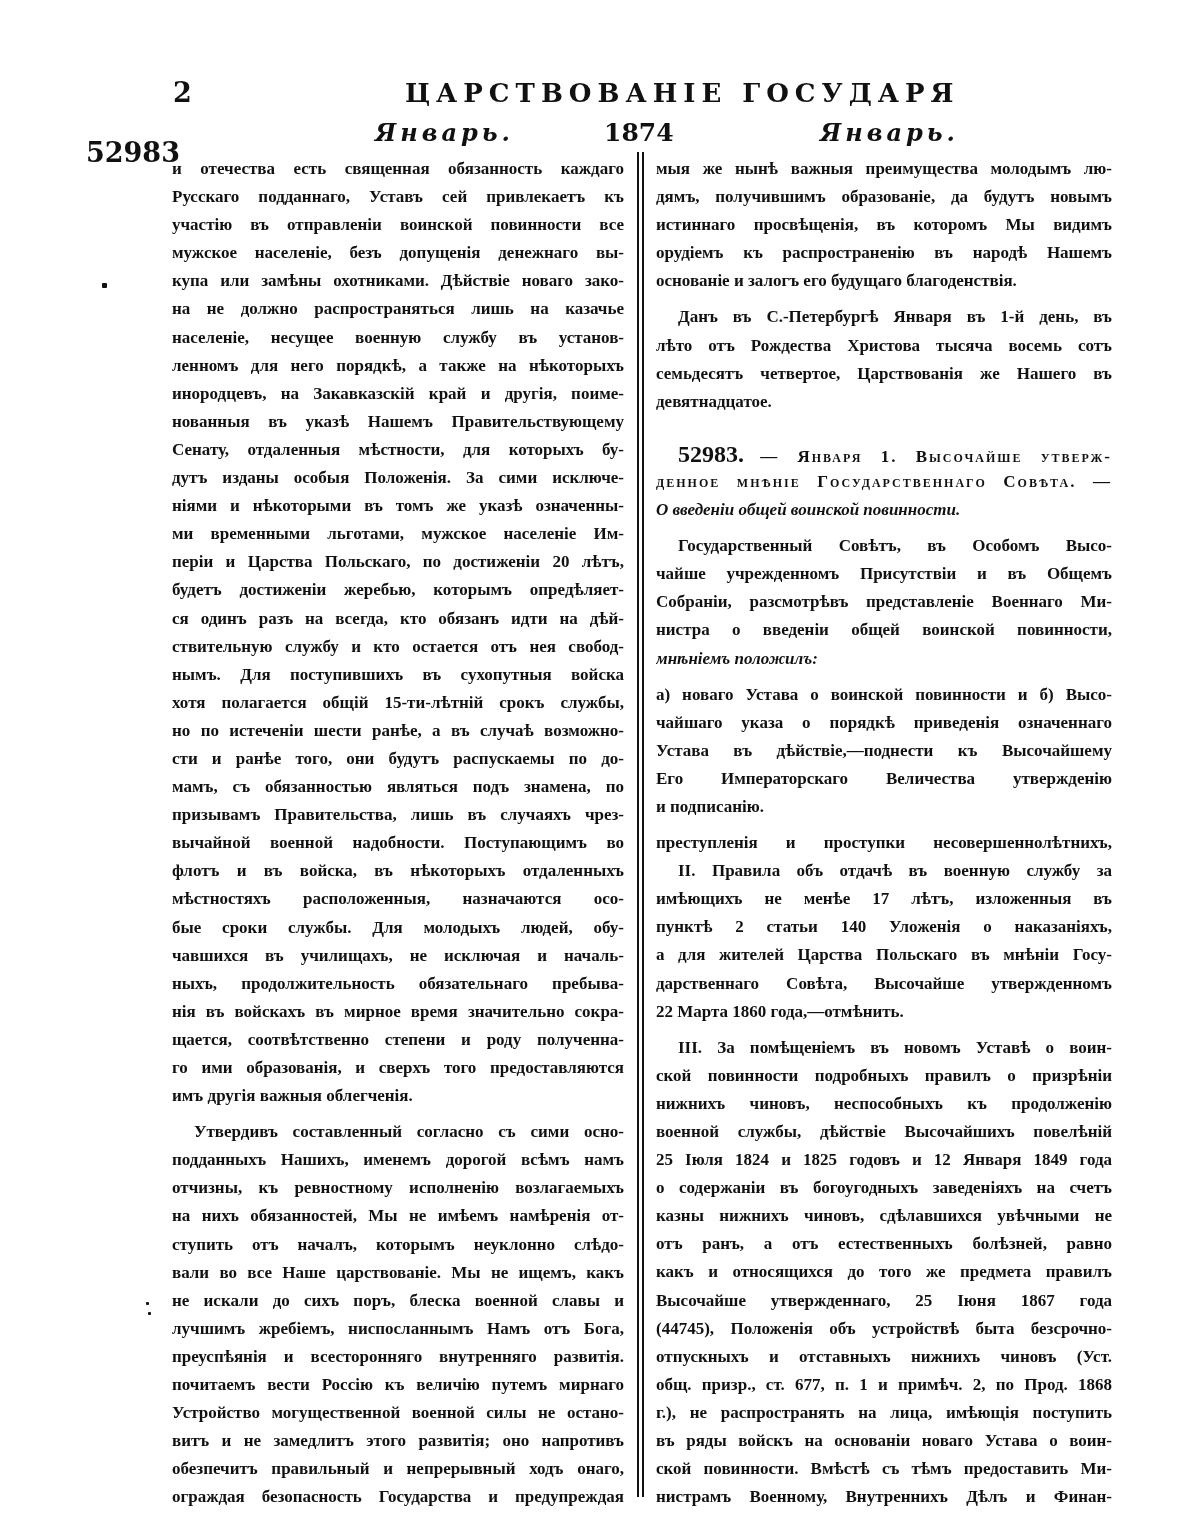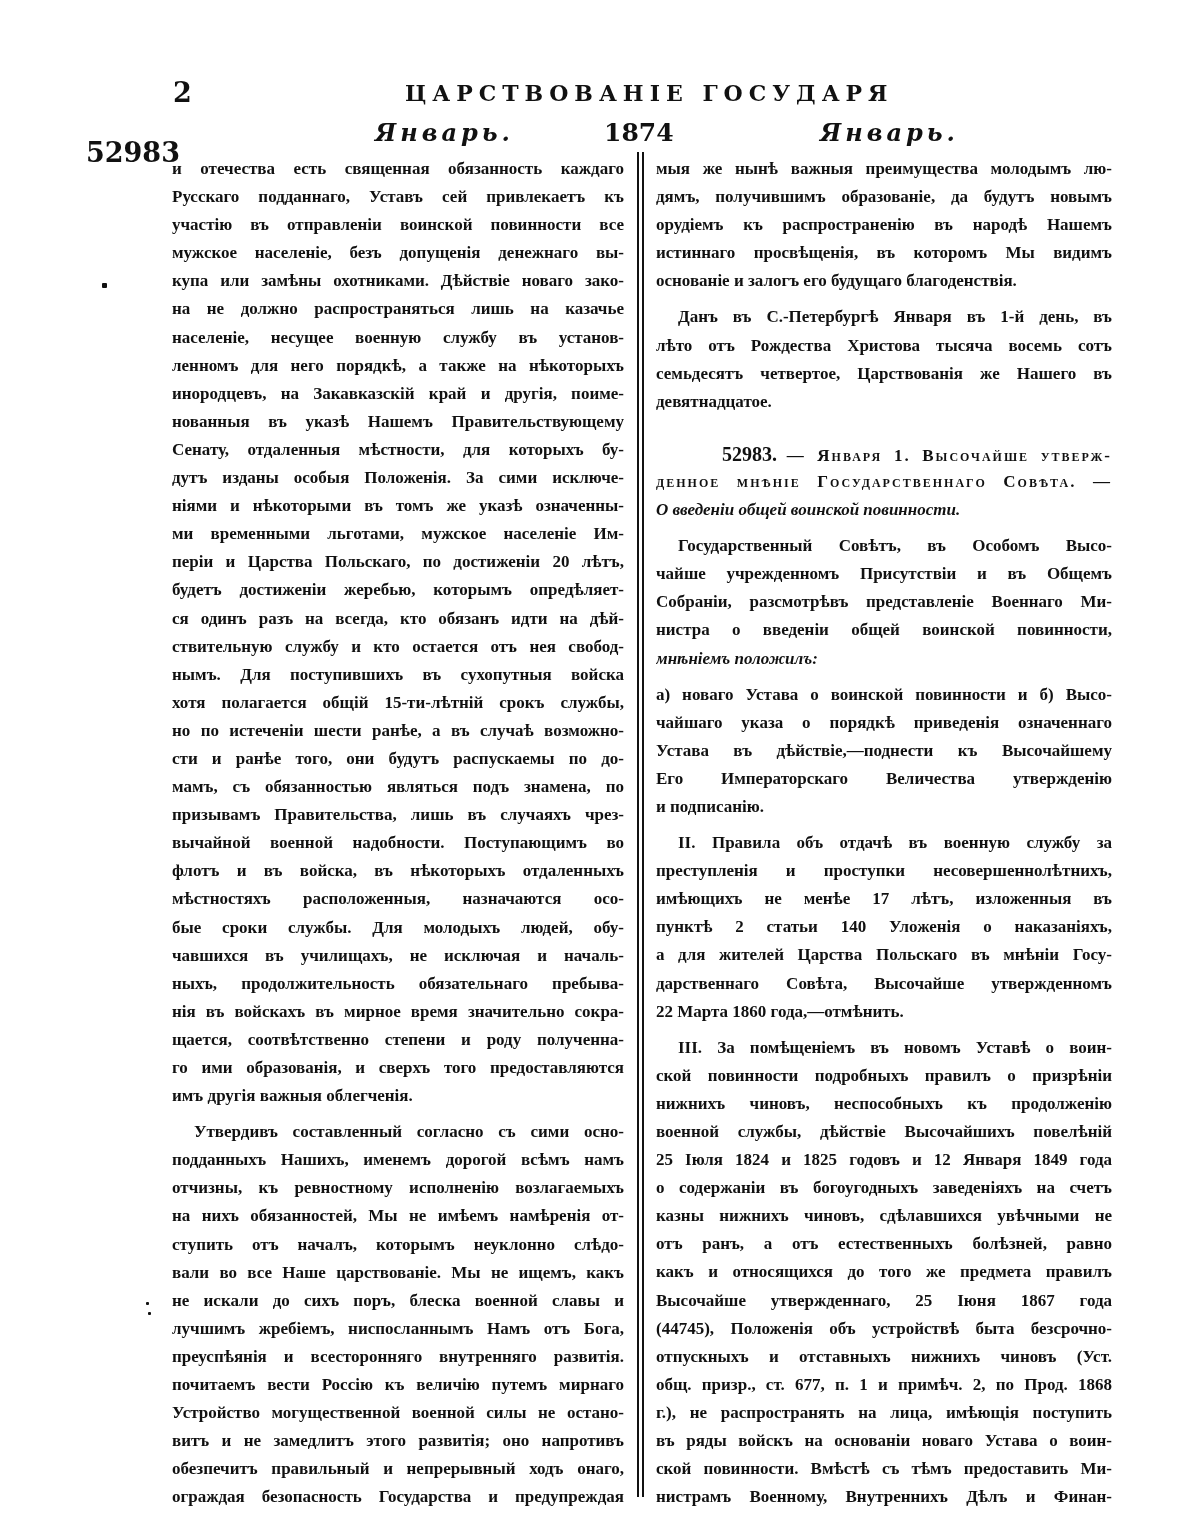--- a/index.html
+++ b/index.html
@@ -6,21 +6,21 @@
   body {
     width: 1200px; height: 1515px; position: relative; overflow: hidden;
     font-family: "DejaVu Serif", "Liberation Serif", serif; color: #111;
   }
   .page-number {
     position: absolute; left: 173px; top: 78px;
     font-size: 27px; font-weight: bold; line-height: 30px;
   }
   .running-title {
     position: absolute; left: 405px; top: 78px; width: 460px;
-    font-size: 22px; font-weight: bold; letter-spacing: 6px; line-height: 30px;
+    font-size: 26px; font-weight: bold; letter-spacing: 6px; line-height: 30px;
     white-space: nowrap;
   }
   .subhead { position: absolute; top: 118px; line-height: 30px; white-space: nowrap; }
   .month-left { left: 375px; font-size: 24px; font-style: italic; font-weight: bold; letter-spacing: 4px; }
   .year { left: 604px; font-size: 25px; font-weight: bold; }
   .month-right { left: 820px; font-size: 24px; font-style: italic; font-weight: bold; letter-spacing: 4px; }
 
   .side-number {
     position: absolute; left: 86px; top: 138px;
     font-size: 27px; font-weight: bold; line-height: 30px;
@@ -38,21 +38,21 @@
   .line { display: block; white-space: nowrap; text-align: justify; text-align-last: justify; height: 28.1px; overflow: hidden; }
   .line.last { text-align-last: left; }
   .indent { padding-left: 22px; }
   .gap { height: 8px; }
   .gap-lg { height: 24px; }
   .divider-a, .divider-b {
     position: absolute; top: 152px; height: 1345px; width: 1.5px; background: #111;
   }
   .divider-a { left: 637px; }
   .divider-b { left: 642px; }
-  .big-number { font-size: 20px; font-weight: bold; letter-spacing: 0; margin-left: 44px; }
+  .big-number { font-size: 24px; font-weight: bold; letter-spacing: 0; }
   .smallcaps { font-variant: small-caps; letter-spacing: 2px; }
   .italic { font-style: italic; }
 </style>
 </head>
 <body>
 
 <div class="page-number">2</div>
 <div class="running-title">ЦАРСТВОВАНІЕ ГОСУДАРЯ</div>
 <div class="subhead month-left">Январь.</div>
 <div class="subhead year">1874</div>
@@ -118,22 +118,22 @@
       <span class="line">витъ и не замедлитъ этого развитія; оно напротивъ</span>
       <span class="line">обезпечитъ правильный и непрерывный ходъ онаго,</span>
       <span class="line">ограждая безопасность Государства и предупреждая</span>
     </div>
 </div>
 
 <div class="column col-right">
   <div id="rp1">
       <span class="line">мыя же нынѣ важныя преимущества молодымъ лю-</span>
       <span class="line">дямъ, получившимъ образованіе, да будутъ новымъ</span>
+      <span class="line">истиннаго просвѣщенія, въ которомъ Мы видимъ</span>
       <span class="line">орудіемъ къ распространенію въ народѣ Нашемъ</span>
-      <span class="line">истиннаго просвѣщенія, въ которомъ Мы видимъ</span>
       <span class="line last">основаніе и залогъ его будущаго благоденствія.</span>
     </div>
   <div class="gap"></div>
   <div id="rp2">
       <span class="line indent">Данъ въ С.-Петербургѣ Января въ 1-й день, въ</span>
       <span class="line">лѣто отъ Рождества Христова тысяча восемь сотъ</span>
       <span class="line">семьдесятъ четвертое, Царствованія же Нашего въ</span>
       <span class="line last">девятнадцатое.</span>
     </div>
   <div class="gap-lg"></div>
@@ -153,22 +153,22 @@
   <div class="gap"></div>
   <div id="ri1">
       <span class="line">а) новаго Устава о воинской повинности и б) Высо-</span>
       <span class="line">чайшаго указа о порядкѣ приведенія означеннаго</span>
       <span class="line">Устава въ дѣйствіе,—поднести къ Высочайшему</span>
       <span class="line">Его Императорскаго Величества утвержденію</span>
       <span class="line last">и подписанію.</span>
     </div>
   <div class="gap"></div>
   <div id="ri2">
+      <span class="line">преступленія и проступки несовершеннолѣтнихъ,</span>
       <span class="line indent">II. Правила объ отдачѣ въ военную службу за</span>
-      <span class="line">преступленія и проступки несовершеннолѣтнихъ,</span>
       <span class="line">имѣющихъ не менѣе 17 лѣтъ, изложенныя въ</span>
       <span class="line">пунктѣ 2 статьи 140 Уложенія о наказаніяхъ,</span>
       <span class="line">а для жителей Царства Польскаго въ мнѣніи Госу-</span>
       <span class="line">дарственнаго Совѣта, Высочайше утвержденномъ</span>
       <span class="line last">22 Марта 1860 года,—отмѣнить.</span>
     </div>
   <div class="gap"></div>
   <div id="ri3">
       <span class="line indent">III. За помѣщеніемъ въ новомъ Уставѣ о воин-</span>
       <span class="line">ской повинности подробныхъ правилъ о призрѣніи</span>

